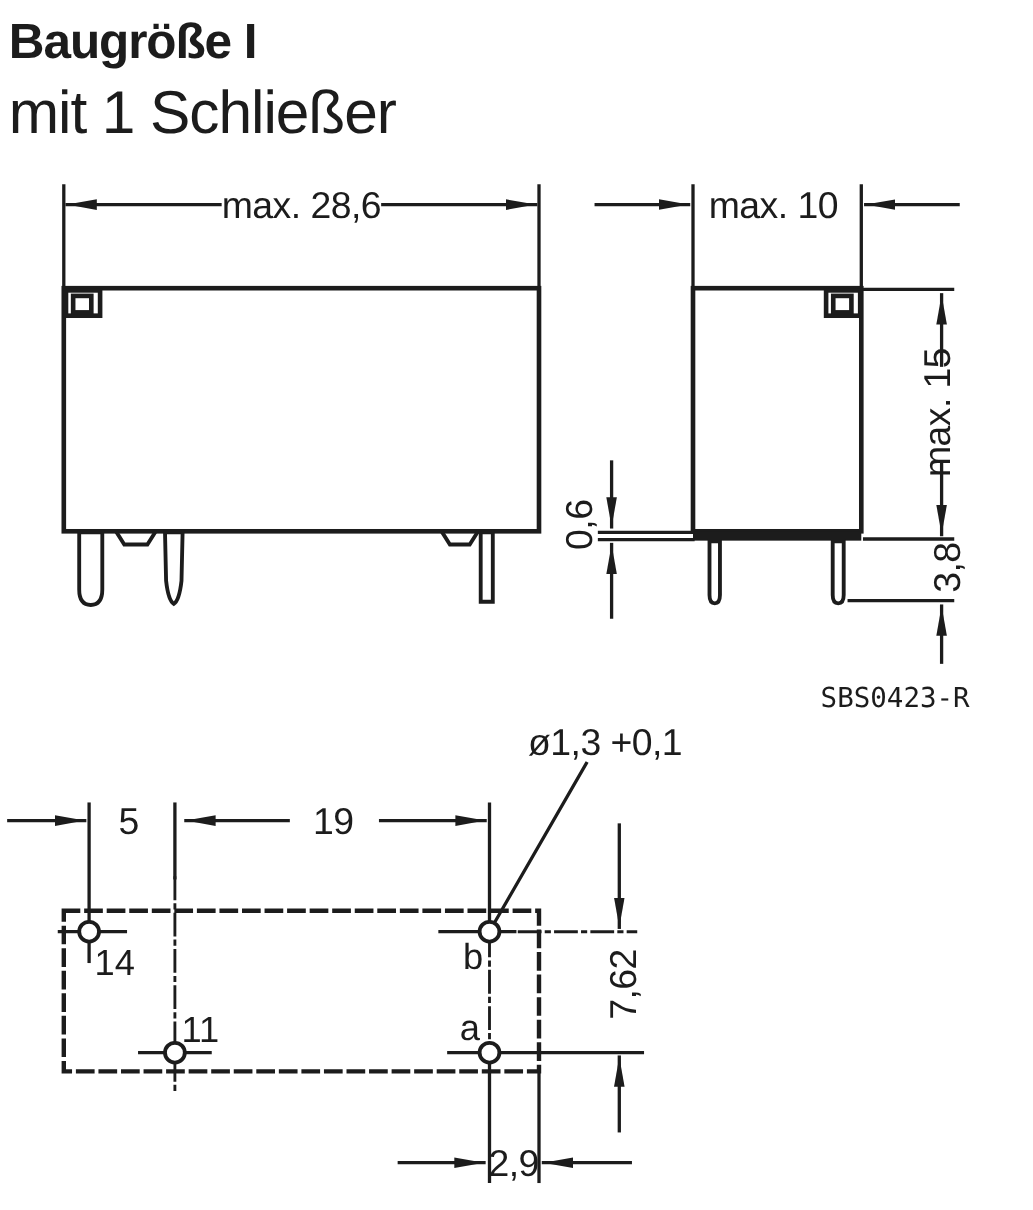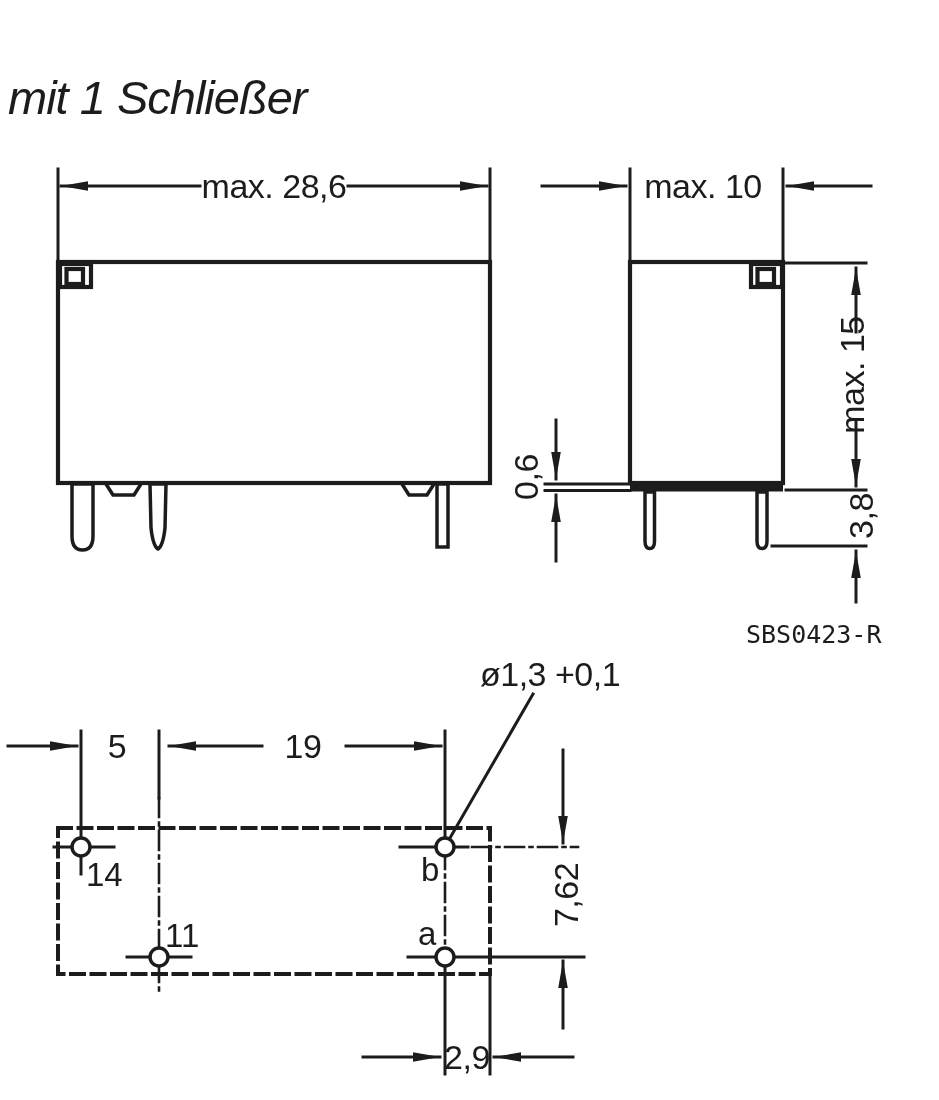--- a/index.html
+++ b/index.html
@@ -1,35 +1,36 @@
 <!DOCTYPE html>
 <html><head>
 <meta charset="utf-8">
 <style>
   html,body{margin:0;padding:0;background:#ffffff;}
   #page{position:relative;width:939px;height:1100px;background:#ffffff;overflow:hidden;
         font-family:"Liberation Sans",sans-serif;color:#1c1c1c;}
   #title{position:absolute;left:8px;top:12px;font-size:45px;font-weight:bold;letter-spacing:-1px;}
-  #subtitle{position:absolute;left:8px;top:70px;font-size:47px;font-weight:normal;letter-spacing:-1px;font-style:italic;}
+  #subtitle{position:absolute;left:8px;top:70px;font-size:55px;font-weight:normal;letter-spacing:-1px;}
   svg{position:absolute;left:0;top:0;}
   .ln{stroke:#1c1c1c;stroke-width:3;fill:none;stroke-linecap:square;}
   .thk{stroke-width:4.2;}
   .med{stroke-width:3.5;}
   .fw{fill:#ffffff;}
   .dash{stroke-dasharray:13 7.5;stroke-width:4;}
   .dd{stroke-dasharray:19 5.5 3 5.5;stroke-width:2.6;}
   .dim{font-family:"Liberation Sans",sans-serif;font-size:34px;fill:#1c1c1c;letter-spacing:-0.5px;}
   .lbl{font-family:"Liberation Sans",sans-serif;font-size:33px;fill:#1c1c1c;}
   .ref{font-family:"DejaVu Sans Mono",monospace;font-size:25px;fill:#1c1c1c;}
 </style>
 </head>
 <body>
 
 <div id="page">
 
+  <div id="title">Baugröße I</div>
   <div id="subtitle">mit 1 Schließer</div>
 
   <svg width="939" height="1100" viewBox="0 0 939 1100">
     <defs>
       <marker id="ah" markerUnits="userSpaceOnUse" markerWidth="28" markerHeight="12" refX="27" refY="6" orient="auto">
         <path d="M0,1.2 L27,6 L0,10.8 Z" fill="#1c1c1c"></path>
       </marker>
     </defs>
 
     <g>

